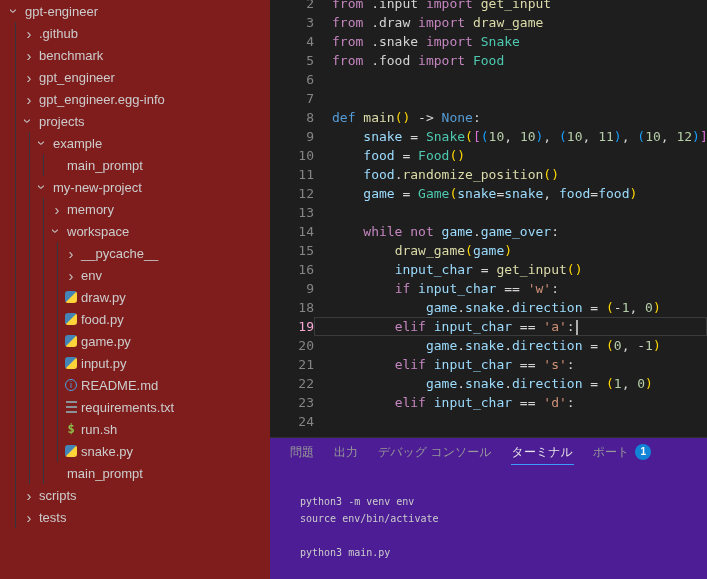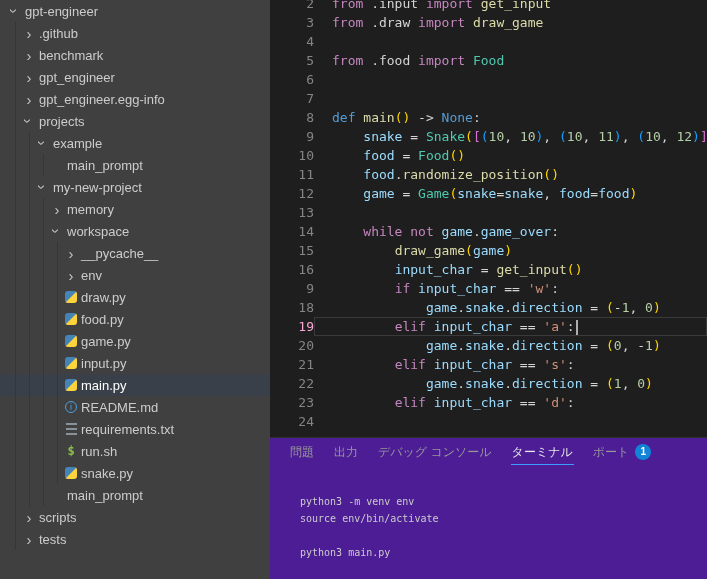--- a/index.html
+++ b/index.html
@@ -2,21 +2,21 @@
 <html><head>
 <meta charset="utf-8">
 <style>
   * { margin:0; padding:0; box-sizing:border-box; }
   html,body { width:707px; height:579px; overflow:hidden; }
   body { background:#1e1e1e; font-family:"Liberation Sans","DejaVu Sans",sans-serif; }
   .app { position:relative; width:707px; height:579px; }
 
   
   .sidebar { position:absolute; left:0; top:0; width:270px; height:100%;
-             background:#404040; overflow:hidden; }
+             background:#7f1d1d; overflow:hidden; }
   .tree-row { display:flex; align-items:center; height:22px; padding-left:8px;
               color:#cccccc; font-size:13px; cursor:pointer; white-space:nowrap; }
   .tree-row.selected { background:#3a4049; color:#ffffff; }
   .guide { flex:0 0 14px; height:100%;
            background:linear-gradient(#34363e,#34363e) 7px 0 / 1px 100% no-repeat; }
   .slot { flex:0 0 14px; height:22px; display:flex; align-items:center; justify-content:center; }
   .chev { color:#c5c5c5; font-size:15px; line-height:1; transform-origin:50% 50%; }
   .chev.open { transform:rotate(90deg); }
   .label { margin-left:3px; }
   .icon-python { width:12px; height:12px; border-radius:3px;
@@ -180,30 +180,20 @@
         <div class="tree-row">
           <span class="guide"></span>
           <span class="guide"></span>
           <span class="guide"></span>
           <span class="guide"></span>
           <span class="slot">
             <span class="icon-python"></span>
           </span>
           <span class="label">input.py</span>
         </div>
-        <div class="tree-row selected">
-          <span class="guide"></span>
-          <span class="guide"></span>
-          <span class="guide"></span>
-          <span class="guide"></span>
-          <span class="slot">
-            <span class="icon-python"></span>
-          </span>
-          <span class="label">main.py</span>
-        </div>
         <div class="tree-row">
           <span class="guide"></span>
           <span class="guide"></span>
           <span class="guide"></span>
           <span class="guide"></span>
           <span class="slot">
             <span class="icon-info">i</span>
           </span>
           <span class="label">README.md</span>
         </div>
@@ -262,20 +252,21 @@
         <div class="line">
           <span class="ln">2</span>
           <span class="code"><span class="tk-k">from</span><span class="tk-p"> .input </span><span class="tk-k">import</span><span class="tk-f"> get_input</span></span>
         </div>
         <div class="line">
           <span class="ln">3</span>
           <span class="code"><span class="tk-k">from</span><span class="tk-p"> .draw </span><span class="tk-k">import</span><span class="tk-f"> draw_game</span></span>
         </div>
         <div class="line">
           <span class="ln">4</span>
+          <span class="code"><span class="tk-k">from</span><span class="tk-p"> .snake </span><span class="tk-k">import</span><span class="tk-c"> Snake</span></span>
         </div>
         <div class="line">
           <span class="ln">5</span>
           <span class="code"><span class="tk-k">from</span><span class="tk-p"> .food </span><span class="tk-k">import</span><span class="tk-c"> Food</span></span>
         </div>
         <div class="line">
           <span class="ln">6</span>
           <span class="code"></span>
         </div>
         <div class="line">

